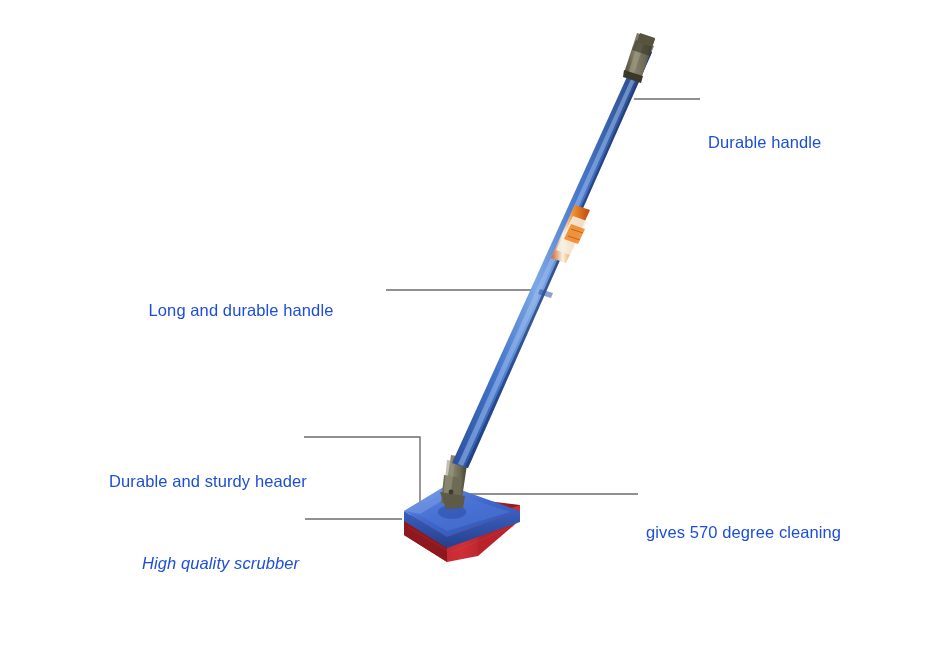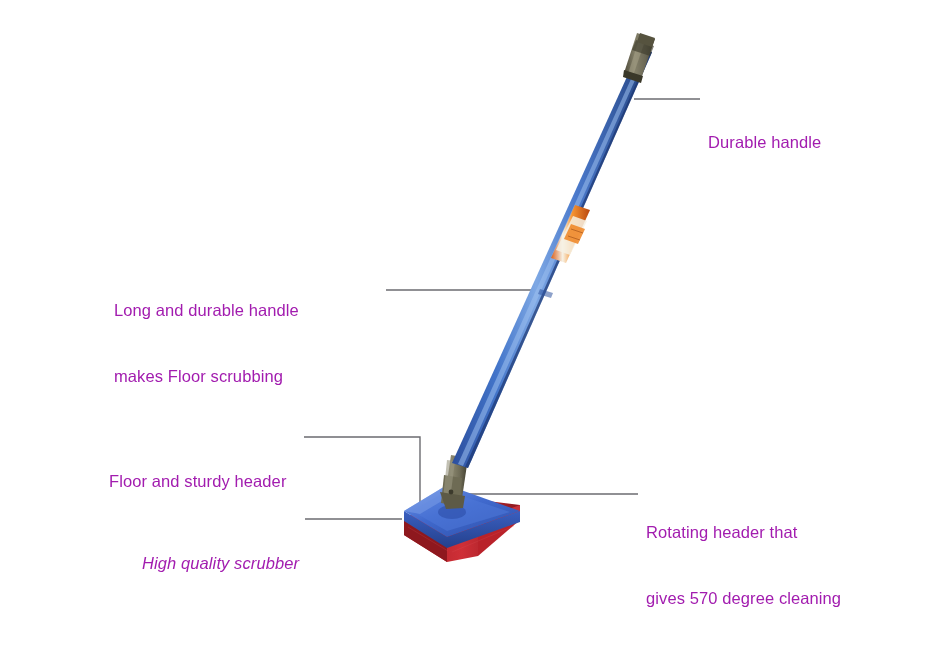--- a/index.html
+++ b/index.html
@@ -17,28 +17,28 @@
   }
   #art {
     position: absolute;
     left: 0;
     top: 0;
     width: 940px;
     height: 672px;
   }
   .label {
     position: absolute;
-    color: #a21caf;
+    color: #1d4ed8;
     font-family: "Liberation Sans", sans-serif;
     font-size: 16.5px;
     line-height: 22px;
     letter-spacing: 0.1px;
     white-space: pre;
   }
-  .label.right-al { text-align: left; }
+  .label.right-al { text-align: center; }
   .label.left-al  { text-align: left; }
 
   #lbl-durable-handle {
     left: 708px;
     top: 87px;
   }
   #lbl-long-handle {
     left: 114px;
     top: 255px;
     width: 254px;
@@ -183,29 +183,27 @@
       <path d="M 624,70 L 643,76 L 641,83 L 623,77 Z" fill="#3a3829"></path>
     </g>
   </svg>
 
   <div class="label left-al" id="lbl-durable-handle">
     <div>Durable handle</div>
   </div>
 
   <div class="label right-al" id="lbl-long-handle">
     <div>Long and durable handle</div>
-    <div>makes Floor scrubbing</div>
   </div>
 
   <div class="label left-al" id="lbl-strong-header">
-    <div>Floor and sturdy header</div>
+    <div>Durable and sturdy header</div>
   </div>
 
   <div class="label left-al" id="lbl-high-quality">
     <div>High quality scrubber</div>
   </div>
 
   <div class="label left-al" id="lbl-rotating-header">
-    <div>Rotating header that</div>
     <div>gives 570 degree cleaning</div>
   </div>
 
 </div>
 
 </body></html>

